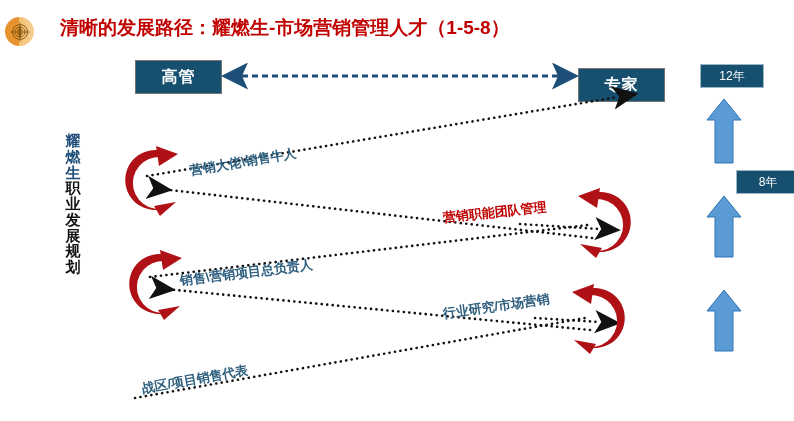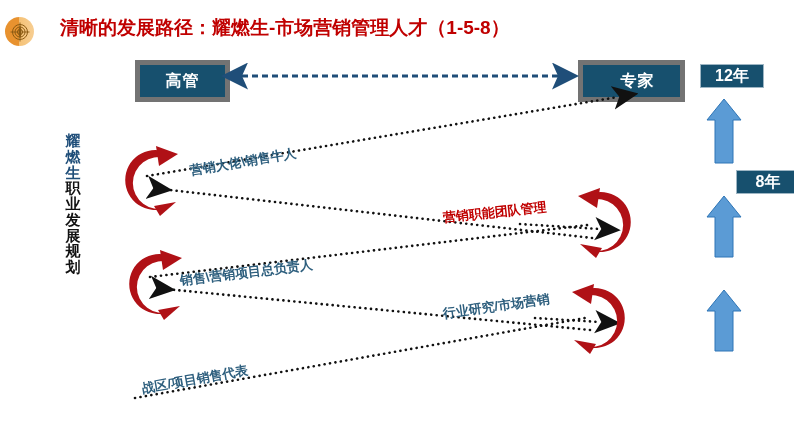--- a/index.html
+++ b/index.html
@@ -21,27 +21,27 @@
   .hdr-icon svg{display:block;}
   .hdr-title{
     position:absolute;left:60px;top:15px;
     font-size:19px;font-weight:bold;color:#C00000;
     letter-spacing:0px;white-space:nowrap;
     font-family:"Liberation Sans","DejaVu Sans",sans-serif;
   }
 
   
   .rolebox{
-    position:absolute;background:#17506E;border:5px solid #737373;
+    position:absolute;background:#17506E;border:1px solid #737373;
     color:#ffffff;font-size:16px;font-weight:bold;
     display:flex;align-items:center;justify-content:center;
     letter-spacing:1px;
   }
   #box-exec{left:135px;top:60px;width:85px;height:32px;}
-  #box-expert{left:578px;top:60px;width:85px;height:32px;padding-left:12px;}
+  #box-expert{left:578px;top:68px;width:85px;height:32px;}
 
   
   .vlabel{
     position:absolute;left:60px;top:133px;width:26px;
     font-size:15px;font-weight:bold;line-height:1.05;
     text-align:center;
   }
   .vlabel span{display:block;}
   .vl-blue{color:#1F4E79;}
   .vl-black{color:#111111;}
@@ -51,21 +51,21 @@
     position:absolute;white-space:nowrap;
     font-size:13px;font-weight:bold;
     color:#2E5F7E;
     transform-origin:0 50%;
   }
   .plabel.red{color:#C00000;}
 
   
   .yearbox{
     position:absolute;background:#17506E;border:1px solid #9EB6C4;
-    color:#ffffff;font-size:16px;font-weight:bold;
+    color:#ffffff;font-size:12px;font-weight:normal;
     display:flex;align-items:center;justify-content:center;
     width:62px;height:22px;left:700px;
   }
   #yr-12{top:64px;}
   #yr-8{top:170px;margin-left:36px;}
   #yr-5{top:263px;}
   #yr-3{top:357px;}
 
   svg.layer{position:absolute;left:0;top:0;width:794px;height:421px;overflow:visible;}
 </style>

